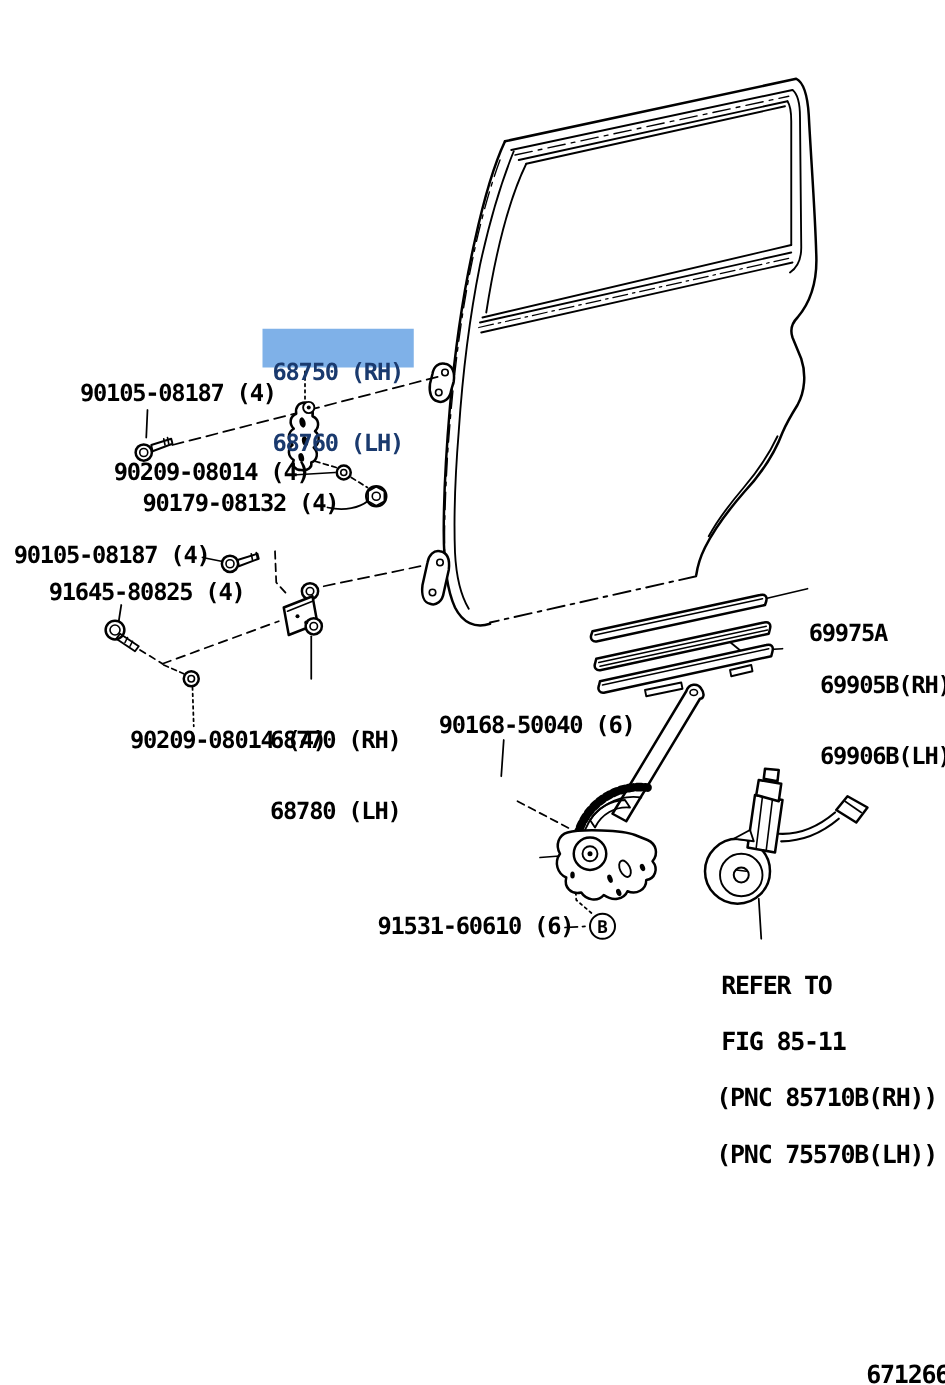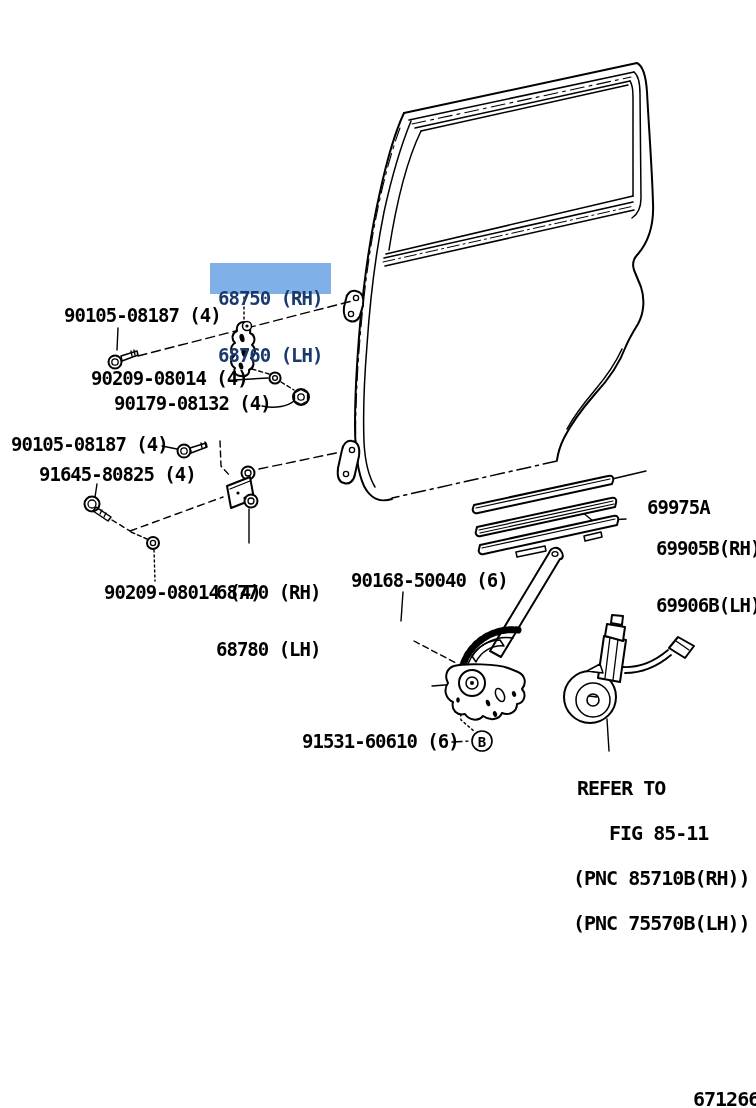--- a/index.html
+++ b/index.html
@@ -249,20 +249,20 @@
   <div class="lbl" style="left:647px;top:462px;margin-top:36px;">69975A</div>
   <div class="lbl" style="left:656px;top:501px;">
     <div>69905B(RH)</div>
     <div>69906B(LH)</div>
   </div>
 
   <div class="callout-b">B</div>
 
   <div class="note">
     <div style="padding-left:4px;">REFER TO</div>
-    <div style="padding-left:4px;margin-left:32px;">FIG 85-11</div>
+    <div style="padding-left:4px;">FIG 85-11</div>
     <div>(PNC 85710B(RH))</div>
     <div>(PNC 75570B(LH))</div>
   </div>
 
   <div class="fig-code">671266D</div>
 
 </div>
 
 </body></html>

